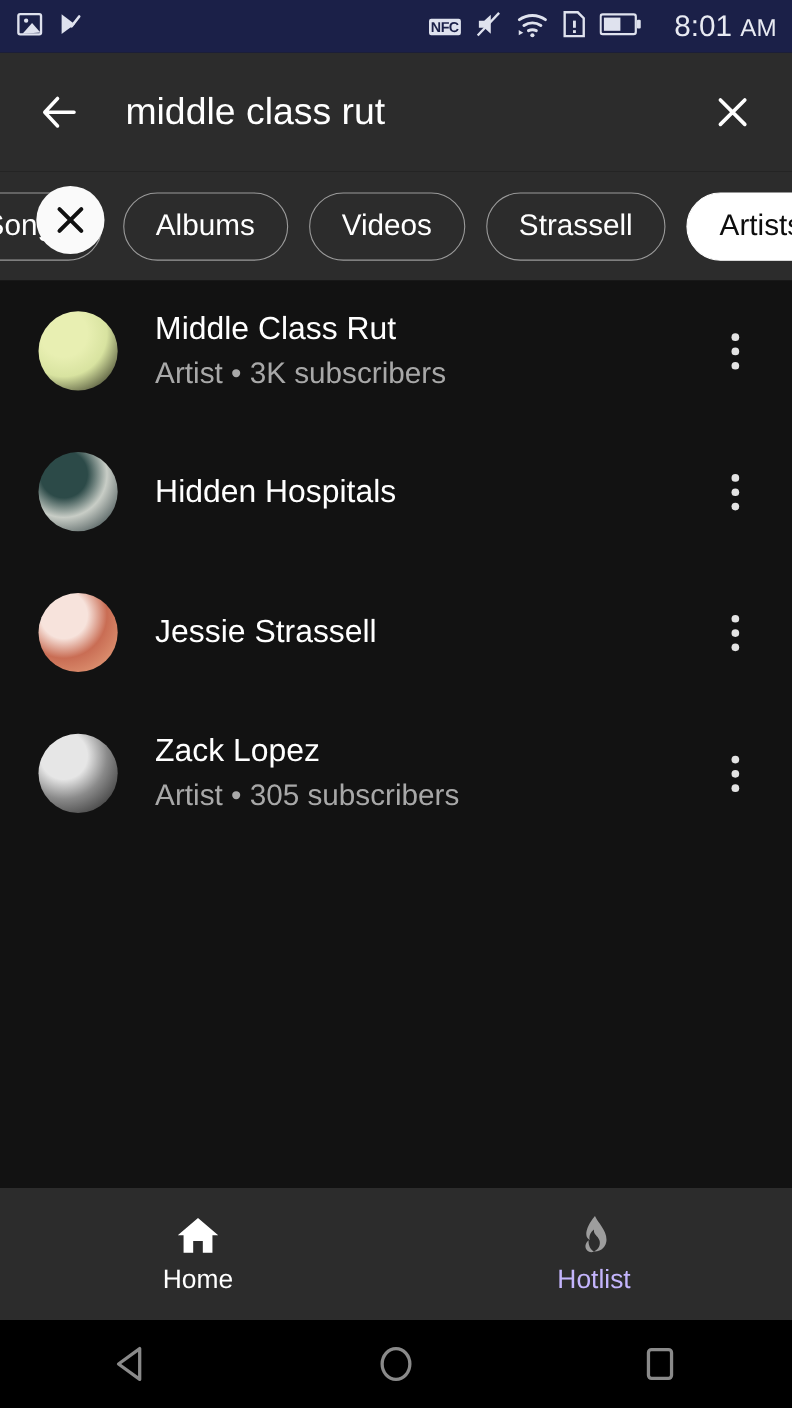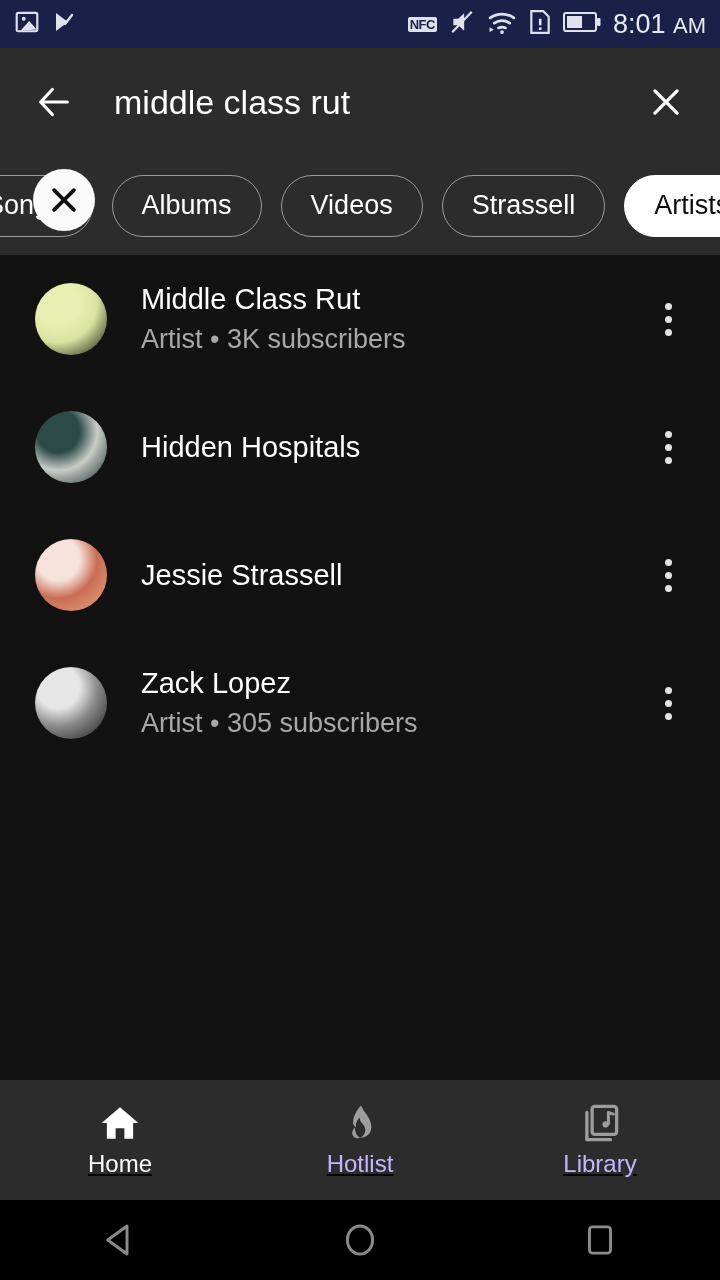--- a/index.html
+++ b/index.html
@@ -47,21 +47,21 @@
     border-radius: 2px;
     padding: 1px 2px;
     line-height: 13px;
     letter-spacing: -0.5px;
     font-family: "Liberation Sans", sans-serif;
   }
   .clock {
     color: #e8eaf2;
     font-size: 27px;
     letter-spacing: 0px;
-    margin-left: 0;
+    margin-left: 18px;
     white-space: nowrap;
   }
   .clock .ampm { font-size: 22px; }
 
   
   .search-header {
     position: absolute;
     top: 48px; left: 0;
     width: 720px;
     height: 108px;
@@ -206,21 +206,20 @@
 
   
   .bottom-nav {
     position: absolute;
     left: 0; bottom: 80px;
     width: 720px;
     height: 120px;
     background: #2c2c2c;
     display: flex;
     align-items: center;
-    text-decoration: underline;
   }
   .nav-item {
     flex: 1 1 0;
     display: flex;
     flex-direction: column;
     align-items: center;
     justify-content: center;
     gap: 6px;
     cursor: pointer;
   }
@@ -396,30 +395,20 @@
       </svg>
       <span class="nav-label">Home</span>
     </div>
     <div class="nav-item">
       <svg width="42" height="42" viewBox="0 0 24 24">
         <path d="M12.5 2 C12.5 2 8 7 8 11.5 C8 13 8.8 14 9.8 14.4 C9.2 12.4 10.4 10.2 12 9 C11.6 11.6 14 12.2 14.8 14.6 C15.6 16.8 14.4 19.5 12 20.4 C15.8 20.6 18.5 17.8 18.5 14.3 C18.5 9.2 14 5.5 12.5 2 Z" fill="#9d9d9d"></path>
         <path d="M9.2 14.6 C7.3 16.2 7 18.6 8.6 20 C9.5 20.8 10.7 21 12 20.4 C10.2 19.6 9 17.2 9.2 14.6 Z" fill="#9d9d9d"></path>
       </svg>
       <span class="nav-label">Hotlist</span>
     </div>
-    <div class="nav-item">
-      <svg width="42" height="42" viewBox="0 0 24 24">
-        <rect x="7.5" y="2.5" width="14" height="16" rx="1.5" fill="none" stroke="#9d9d9d" stroke-width="1.9"></rect>
-        <path d="M16.8 6 L16.8 12.5" stroke="#9d9d9d" stroke-width="1.7" stroke-linecap="round"></path>
-        <path d="M16.8 6 L19.6 6.9" stroke="#9d9d9d" stroke-width="1.7" stroke-linecap="round"></path>
-        <circle cx="15.2" cy="12.8" r="1.8" fill="#9d9d9d"></circle>
-        <path d="M4.5 6 L4.5 21.5 L18 21.5" fill="none" stroke="#9d9d9d" stroke-width="1.9" stroke-linecap="round" stroke-linejoin="round"></path>
-      </svg>
-      <span class="nav-label">Library</span>
-    </div>
   </div>
 
   <div class="android-nav">
     <div class="android-nav-btn">
       <svg width="42" height="42" viewBox="0 0 24 24">
         <path d="M16 4 L16 20 L5 12 Z" fill="none" stroke="#8a8a8a" stroke-width="1.7" stroke-linejoin="round"></path>
       </svg>
     </div>
     <div class="android-nav-btn">
       <svg width="42" height="42" viewBox="0 0 24 24">

